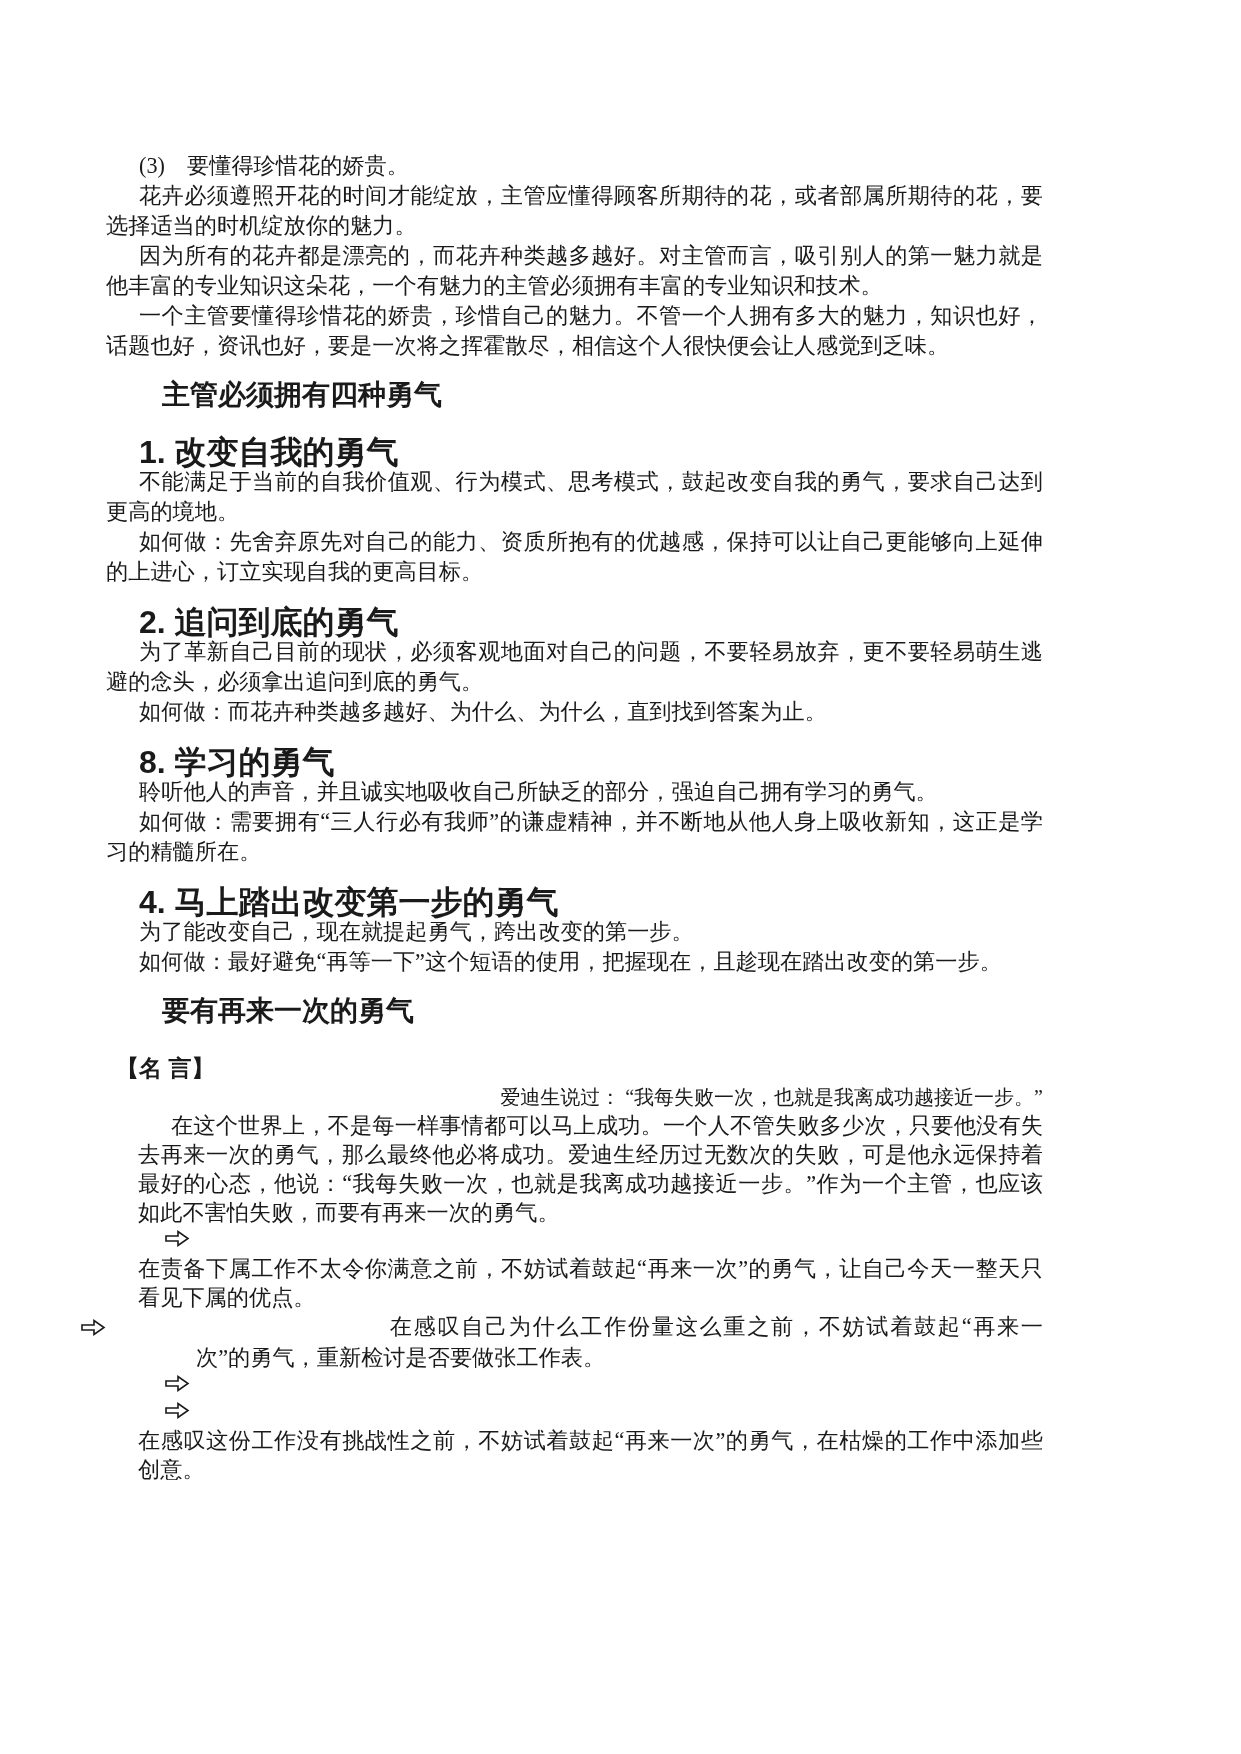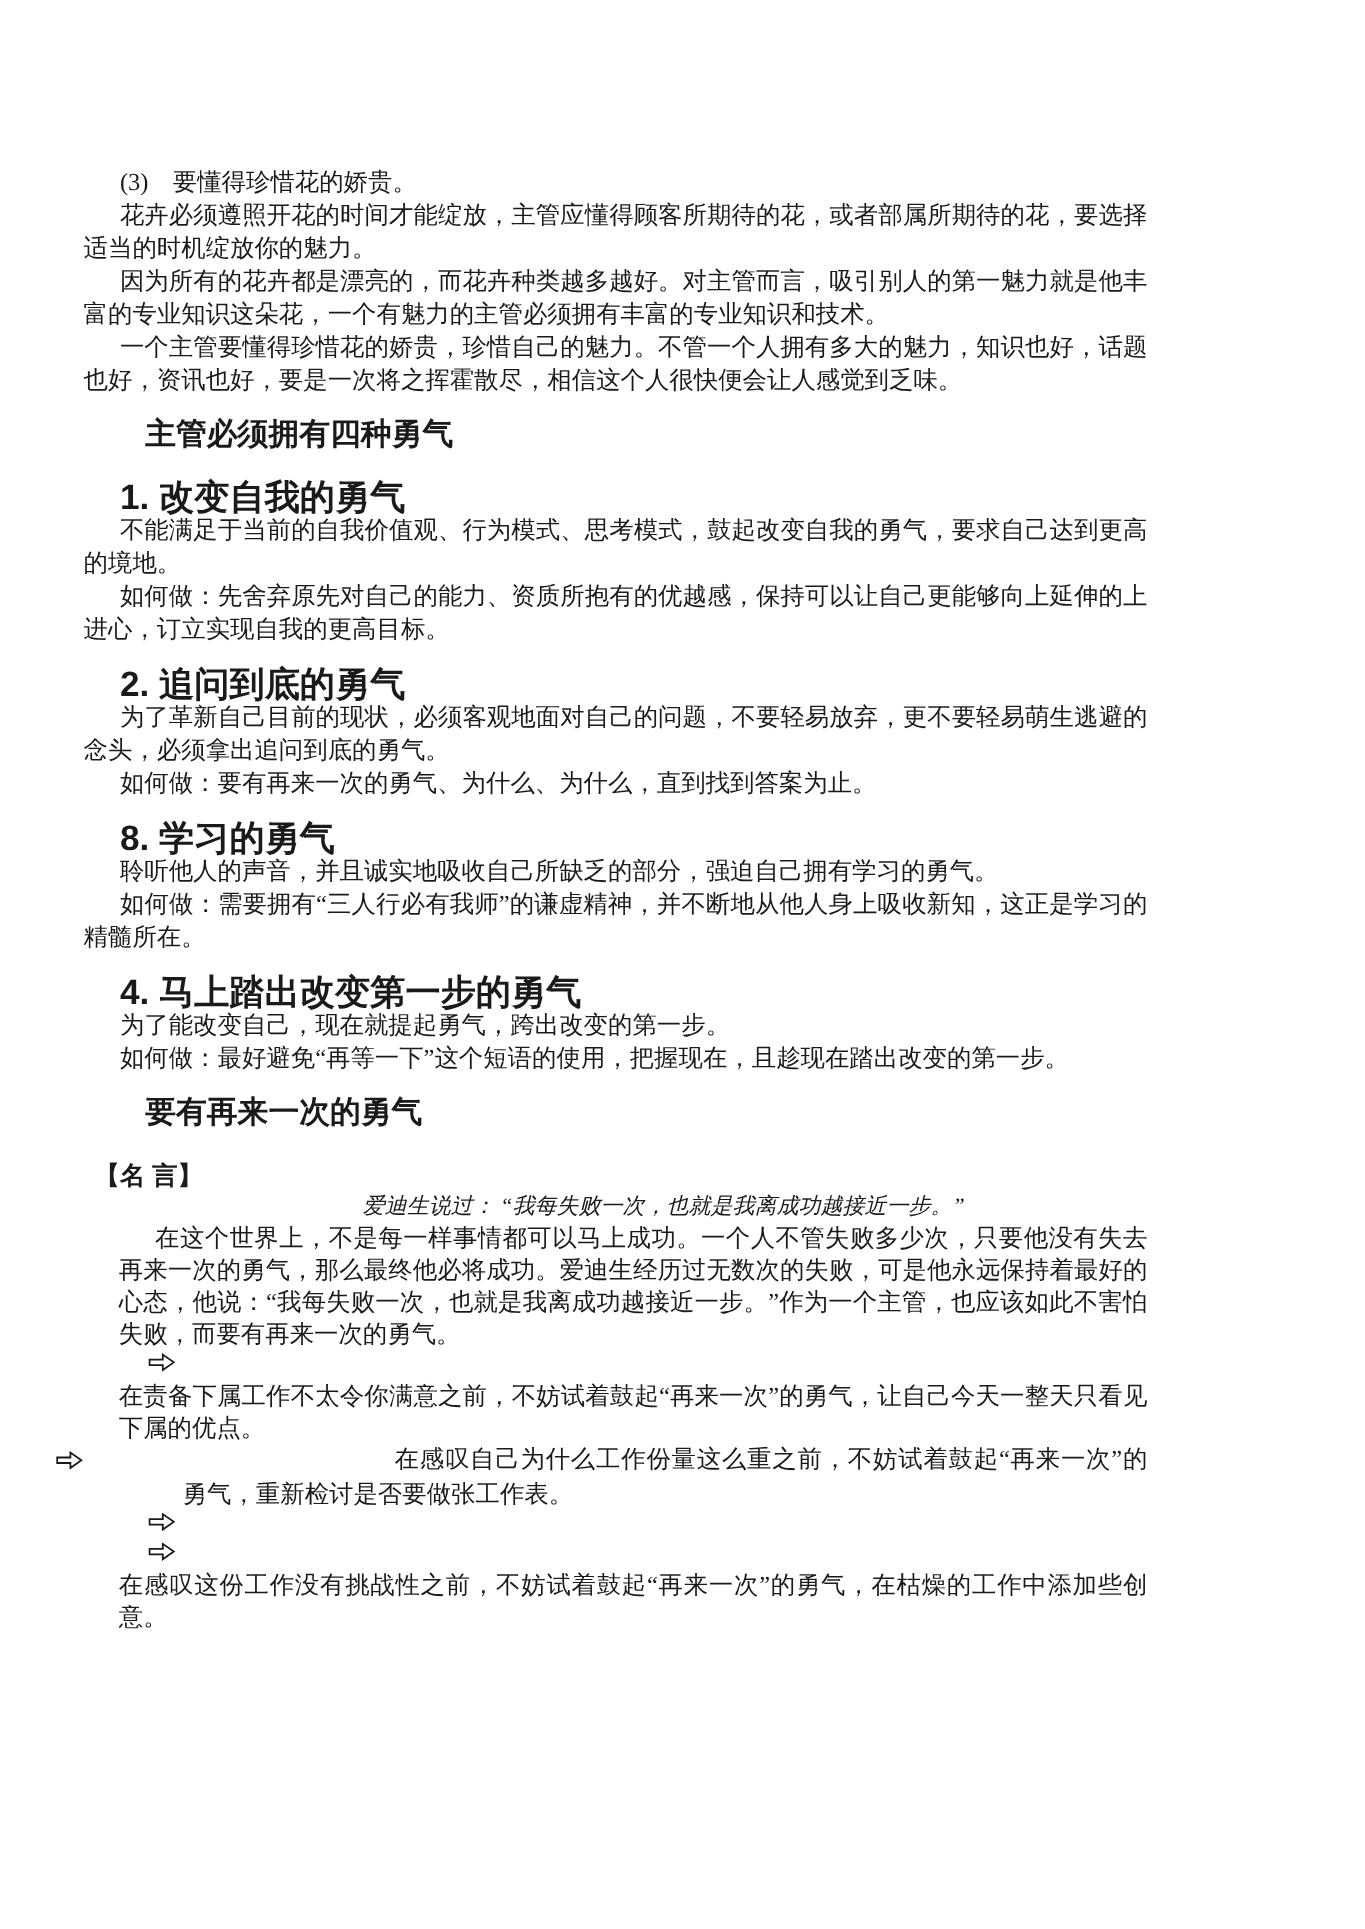--- a/index.html
+++ b/index.html
@@ -2,21 +2,21 @@
 <html><head>
 <meta charset="utf-8">
 <style>
   html, body { margin: 0; padding: 0; background: #ffffff; }
   .page {
     position: relative;
     width: 1241px;
     height: 1754px;
     background: #ffffff;
     box-sizing: border-box;
-    padding: 151px 198px 0 76px;
+    padding: 151px 198px 0 106px;
     color: #1a1a1a;
     font-family: "Liberation Serif", "DejaVu Serif", serif;
     font-size: 22.2px;
     overflow: hidden;
   }
   p { margin: 0; line-height: 30px; text-align: justify; }
   p.indent { text-indent: 33px; }
   .lh29 { line-height: 29px; margin-left: 32px; }
   h1 {
     font-family: "Liberation Sans", "DejaVu Sans", sans-serif;
@@ -36,25 +36,24 @@
     padding-left: 33px;
   }
   .quote-label {
     font-family: "Liberation Sans", "DejaVu Sans", sans-serif;
     font-weight: 700;
     font-size: 23px;
     line-height: 30px;
     padding-left: 10px;
   }
   .quote {
-    font-style: italic;
     font-size: 20px;
     line-height: 28px;
     padding-left: 88px;
-    text-align: center;
+    text-align: right;
   }
   .arrow-line { height: 24px; padding-left: 58px; }
   .arrow-line svg { display: block; margin-top: 3px; }
   .tip { text-indent: 0; }
   .tip-inline .arrow-inline { display: inline-block; vertical-align: -2px; }
   .tip-inline .tab-gap { display: inline-block; width: 250px; height: 1px; }
   .tip-inline { padding-left: 58px; text-indent: -58px; }
 </style>
 </head>
 <body>
@@ -67,21 +66,21 @@
   <p class="indent">一个主管要懂得珍惜花的娇贵，珍惜自己的魅力。不管一个人拥有多大的魅力，知识也好，话题也好，资讯也好，要是一次将之挥霍散尽，相信这个人很快便会让人感觉到乏味。</p>
 
   <h1>主管必须拥有四种勇气</h1>
 
   <h2>1. 改变自我的勇气</h2>
   <p class="indent">不能满足于当前的自我价值观、行为模式、思考模式，鼓起改变自我的勇气，要求自己达到更高的境地。</p>
   <p class="indent">如何做：先舍弃原先对自己的能力、资质所抱有的优越感，保持可以让自己更能够向上延伸的上进心，订立实现自我的更高目标。</p>
 
   <h2>2. 追问到底的勇气</h2>
   <p class="indent">为了革新自己目前的现状，必须客观地面对自己的问题，不要轻易放弃，更不要轻易萌生逃避的念头，必须拿出追问到底的勇气。</p>
-  <p class="indent">如何做：要有再来一次的勇气、为什么、为什么，直到找到答案为止。</p>
+  <p class="indent">如何做：而花卉种类越多越好、为什么、为什么，直到找到答案为止。</p>
 
   <h2>8. 学习的勇气</h2>
   <p class="indent">聆听他人的声音，并且诚实地吸收自己所缺乏的部分，强迫自己拥有学习的勇气。</p>
   <p class="indent">如何做：需要拥有“三人行必有我师”的谦虚精神，并不断地从他人身上吸收新知，这正是学习的精髓所在。</p>
 
   <h2>4. 马上踏出改变第一步的勇气</h2>
   <p class="indent">为了能改变自己，现在就提起勇气，跨出改变的第一步。</p>
   <p class="indent">如何做：最好避免“再等一下”这个短语的使用，把握现在，且趁现在踏出改变的第一步。</p>
 
   <h1>要有再来一次的勇气</h1>

